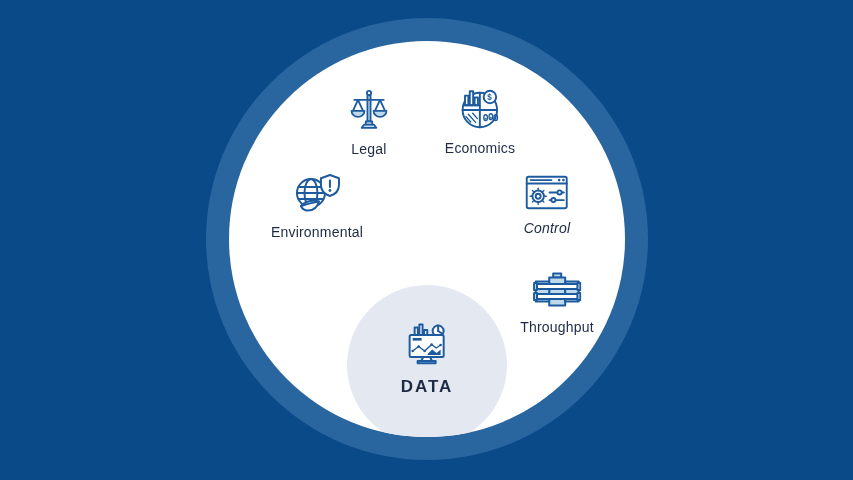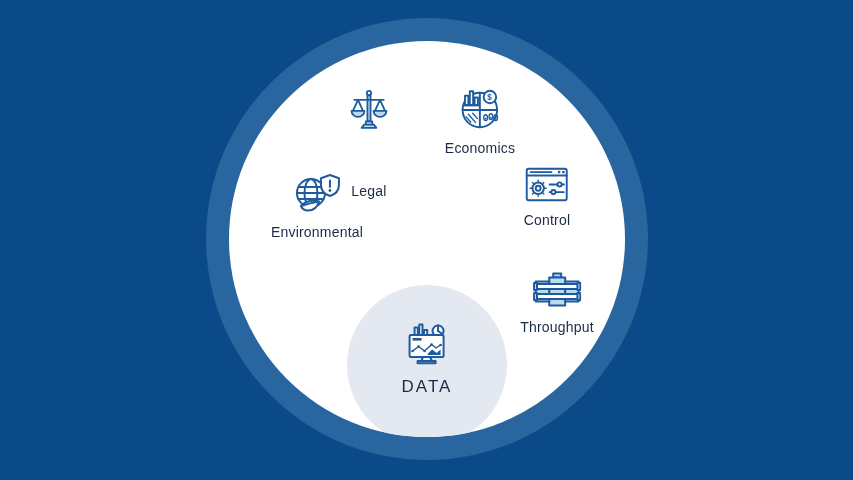--- a/index.html
+++ b/index.html
@@ -44,27 +44,27 @@
   .item .label {
     margin-top: 4px;
     font-size: 14px;
     letter-spacing: 0.2px;
     color: var(--label_text, #1d2b45);
     white-space: nowrap;
   }
   .item.center-item .label {
     margin-top: 8px;
     font-size: 17px;
-    font-weight: normal;
+    font-weight: bold;
     letter-spacing: 2px;
   }
-  .pos-legal        { left: 369px; top: 87px; gap: 42px;  }
+  .pos-legal        { left: 369px; top: 87px;  }
   .pos-economics    { left: 480px; top: 86px;  }
   .pos-environmental{ left: 317px; top: 170px; }
-  .pos-control      { left: 547px; top: 164px; }
+  .pos-control      { left: 547px; top: 172px; font-style: italic; }
   .pos-safety       { left: 285px; top: 267px; }
   .pos-throughput   { left: 557px; top: 271px; align-items: center; }
   .pos-data         { left: 427px; top: 323px; }
 
   svg .st {
     stroke: var(--icon_stroke, #1d5b9e);
     stroke-width: 2;
     fill: none;
     stroke-linecap: round;
     stroke-linejoin: round;

